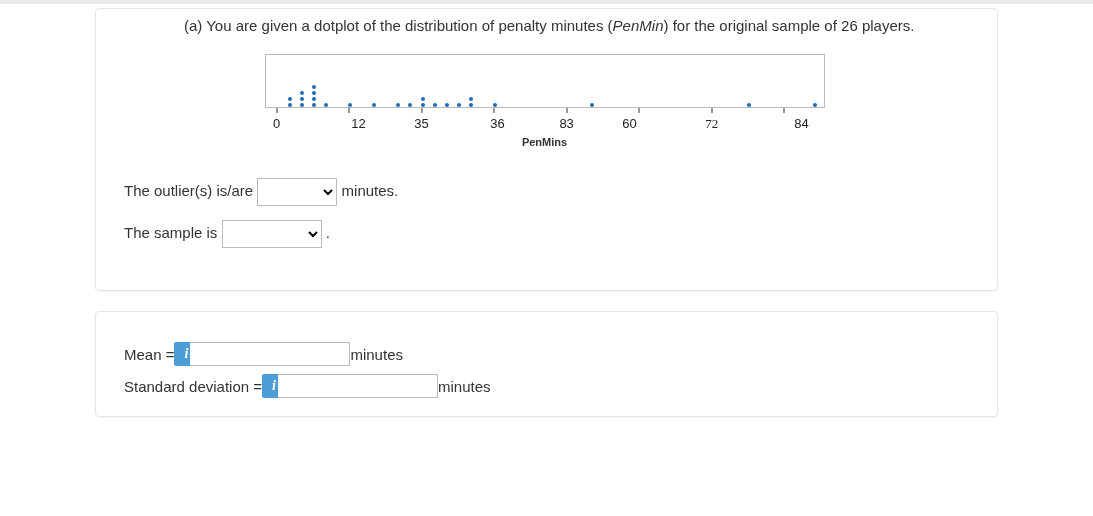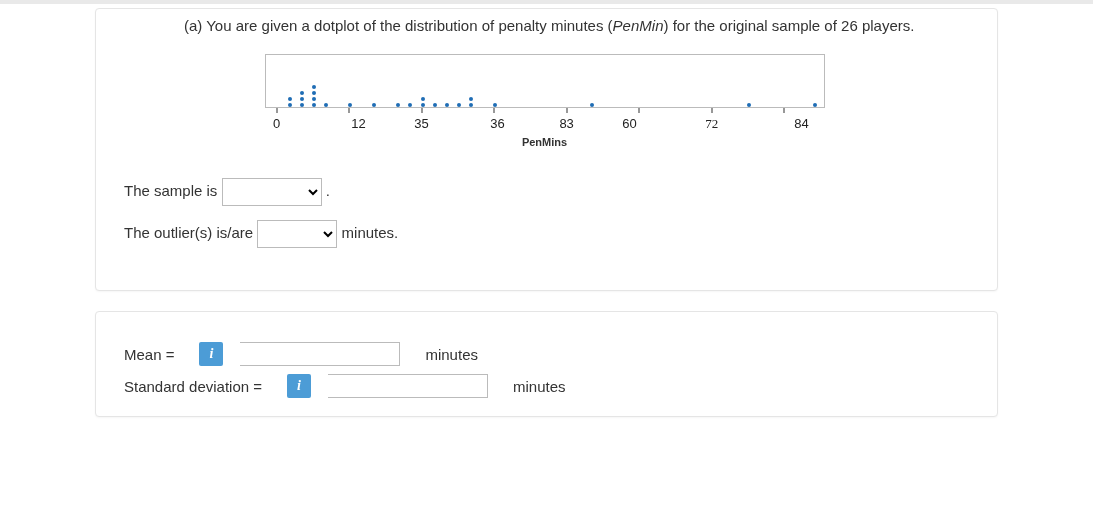--- a/index.html
+++ b/index.html
@@ -95,21 +95,21 @@
       height: 28px;
       min-width: 100px;
       font-size: 14px;
       padding: 2px 4px;
       vertical-align: middle;
     }
     select.answer.sm { min-width: 80px; }
     .inline-row {
       display: flex;
       align-items: center;
-      gap: 25px;
+      gap: 0;
       margin: 8px 0;
     }
     .info-badge {
       width: 24px;
       height: 24px;
       background: #4c9cd6;
       color: #fff;
       display: inline-flex;
       align-items: center;
       justify-content: center;
@@ -193,29 +193,29 @@
             <div class="axis-lbl" style="left: 365px;">60</div>
             <div class="axis-lbl" style="left: 447.2px; font-family: Liberation Serif, serif;">72</div>
             <div class="axis-lbl" style="left: 537px;">84</div>
           </div>
         <div class="axis-title">PenMins</div>
       </div>
     </div>
 
 
     <p class="line">
+      <span>The outlier(s) is/are</span>
+      <select class="answer sm"></select>
+      <span>minutes.</span>
+    </p>
+
+    <p class="line">
       <span>The sample is</span>
       <select class="answer"></select>
       <span>.</span>
-    </p>
-
-    <p class="line">
-      <span>The outlier(s) is/are</span>
-      <select class="answer sm"></select>
-      <span>minutes.</span>
     </p>
   </div>
 
   <div class="card card-b">
 
     <div class="inline-row">
       <span>Mean =</span>
       <span class="info-badge">i</span>
       <input class="text-answer" type="text" style="">
       <span>minutes</span>

